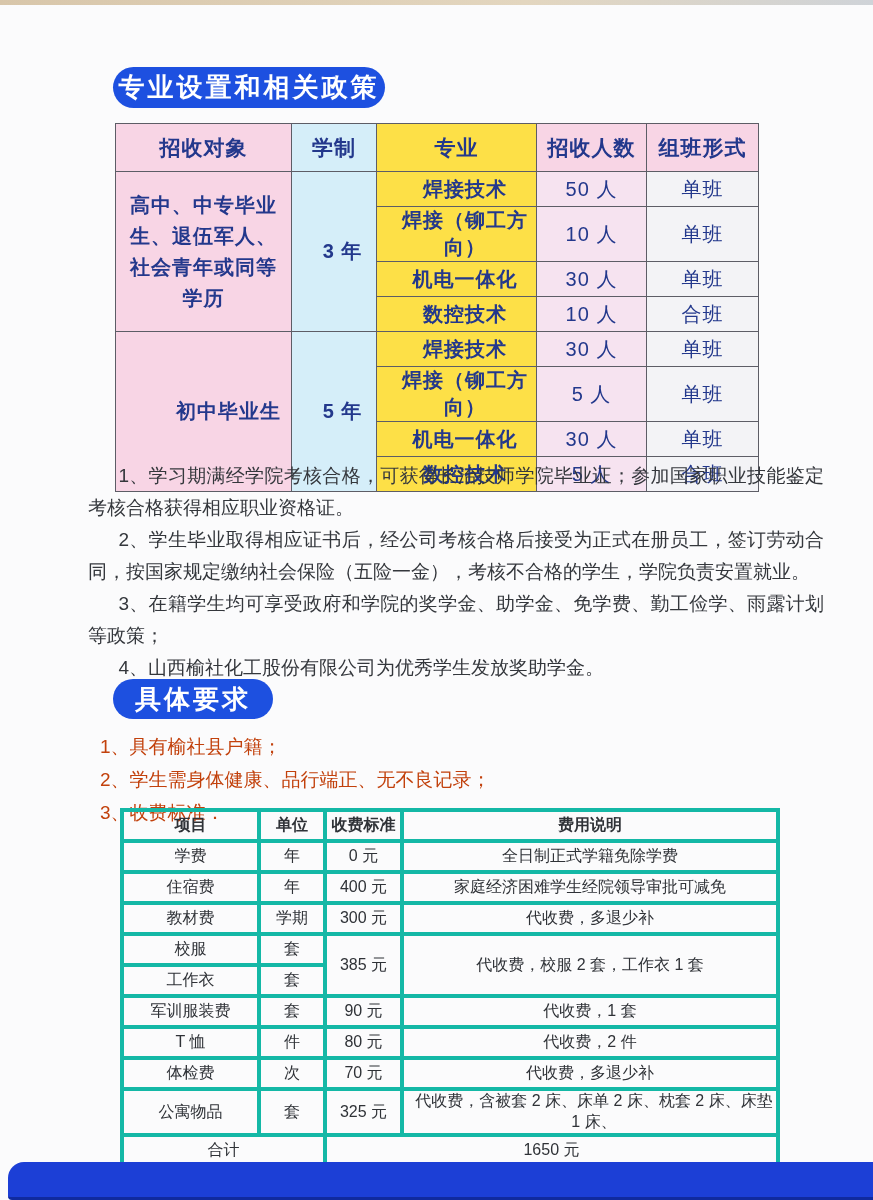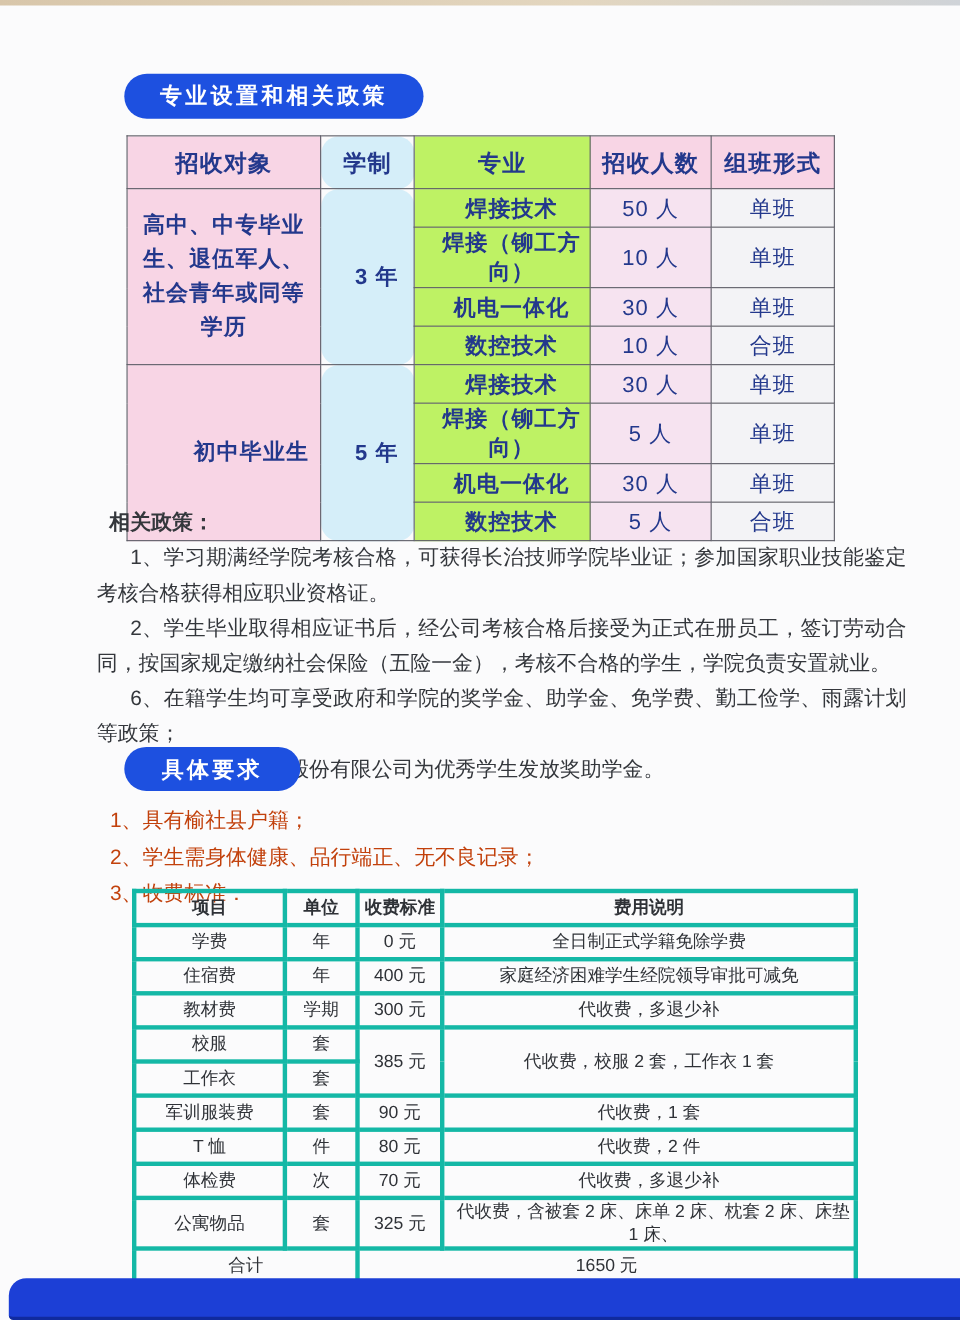--- a/index.html
+++ b/index.html
@@ -16,21 +16,21 @@
   .top-strip {
     position: absolute; left: 0; top: 0; width: 873px; height: 5px;
     background: linear-gradient(90deg, #d8c6aa, #e3d6bf 60%, #cfd3d8);
   }
 
   .pill {
     position: absolute;
     background: #1d50e0;
     color: #ffffff;
     font-weight: bold;
-    font-size: 20px;
+    font-size: 26px;
     letter-spacing: 3px;
     border-radius: 24px;
     display: flex; align-items: center; justify-content: center;
   }
   .pill-1 { left: 113px; top: 67px; width: 272px; height: 41px; }
   .pill-2 { left: 113px; top: 679px; width: 160px; height: 40px; }
 
   
   table.enroll {
     position: absolute; left: 115px; top: 123px;
@@ -46,22 +46,22 @@
   }
   table.enroll th { height: 48px; font-weight: bold; font-size: 21px; }
   table.enroll td { height: 35px; }
   .col-target { width: 176px; }
   .col-duration { width: 85px; }
   .col-major { width: 160px; }
   .col-count { width: 110px; }
   .col-type { width: 112px; }
 
   .bg-pink   { background: #f8d5e5; }
-  .bg-blue   { background: #d5eef9; border-radius: 16px; }
-  .bg-cream  { background: #bef264; }
+  .bg-blue   { background: #d5eef9; }
+  .bg-cream  { background: #fde047; }
   .bg-pink2  { background: #f6e3f0; }
   .bg-gray   { background: #f3f3f6; }
 
   td.cell-target {
     text-align: left; padding: 0 10px;
     font-size: 20px; line-height: 1.55; font-weight: bold;
   }
   td.cell-count { color: #8a4090; }
   td.cell-type  { color: #3a4159; }
   td.cell-duration, td.cell-major { font-weight: bold; padding-left: 17px; }
@@ -176,24 +176,23 @@
     </tr>
     <tr>
       <td class="bg-cream cell-major">数控技术</td>
       <td class="bg-pink2 cell-count">5 人</td>
       <td class="bg-gray cell-type">合班</td>
     </tr>
   </tbody>
     </table>
 
   <div class="policies">
-    <p class="heading">相关政策：</p>
     <p class="item">1、学习期满经学院考核合格，可获得长治技师学院毕业证；参加国家职业技能鉴定考核合格获得相应职业资格证。</p>
     <p class="item">2、学生毕业取得相应证书后，经公司考核合格后接受为正式在册员工，签订劳动合同，按国家规定缴纳社会保险（五险一金），考核不合格的学生，学院负责安置就业。</p>
-    <p class="item">6、在籍学生均可享受政府和学院的奖学金、助学金、免学费、勤工俭学、雨露计划等政策；</p>
+    <p class="item">3、在籍学生均可享受政府和学院的奖学金、助学金、免学费、勤工俭学、雨露计划等政策；</p>
     <p class="item">4、山西榆社化工股份有限公司为优秀学生发放奖助学金。</p>
   </div>
 
   <div class="pill pill-2">
     <span>具体要求</span>
   </div>
 
   <div class="requirements">
     <p>1、具有榆社县户籍；</p>
     <p>2、学生需身体健康、品行端正、无不良记录；</p>

